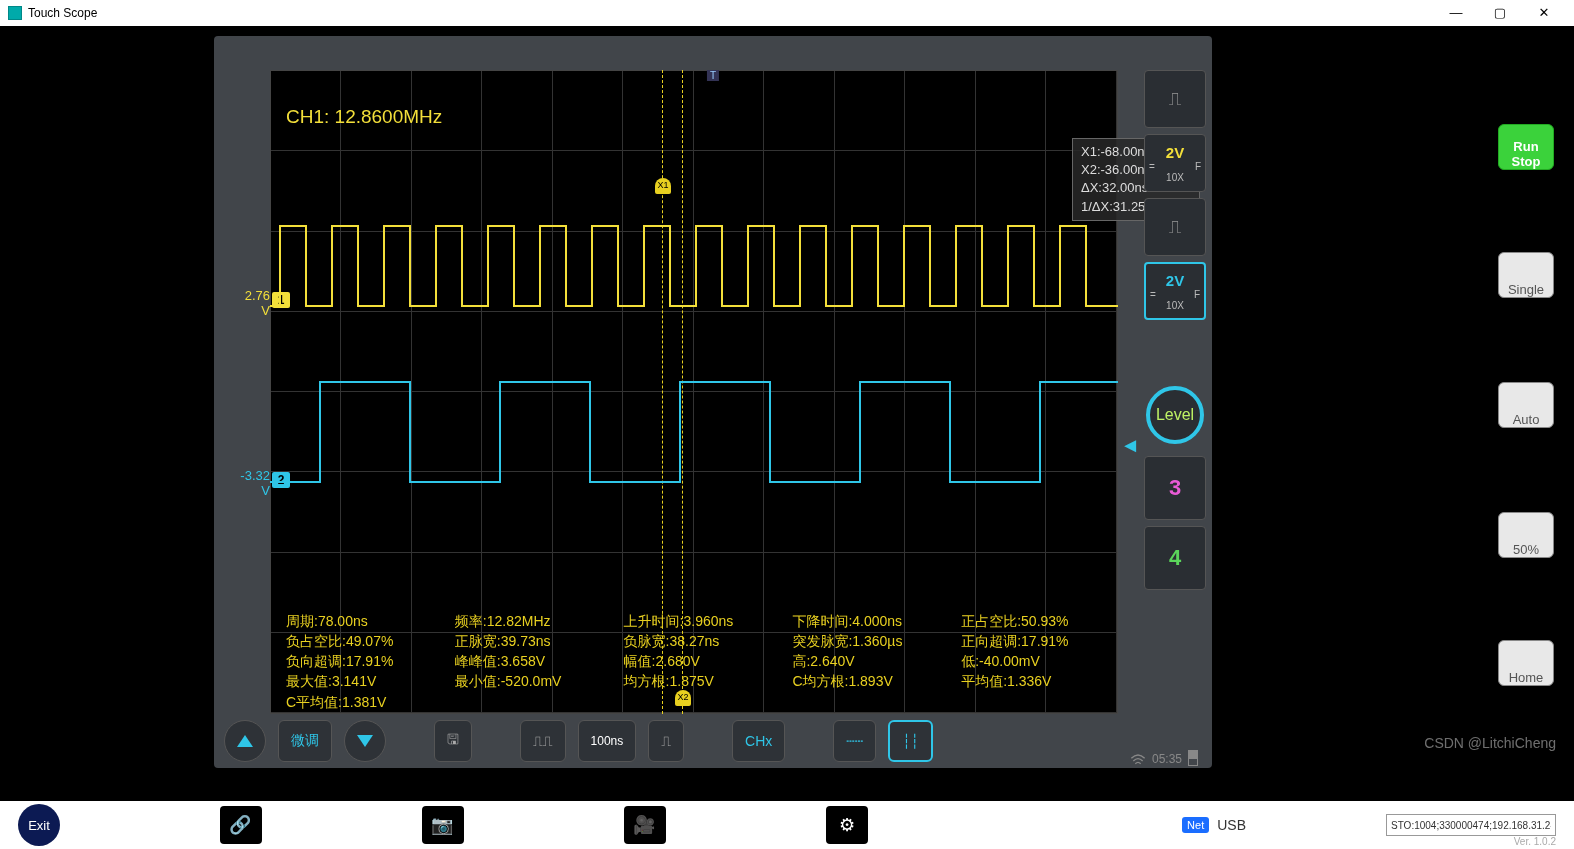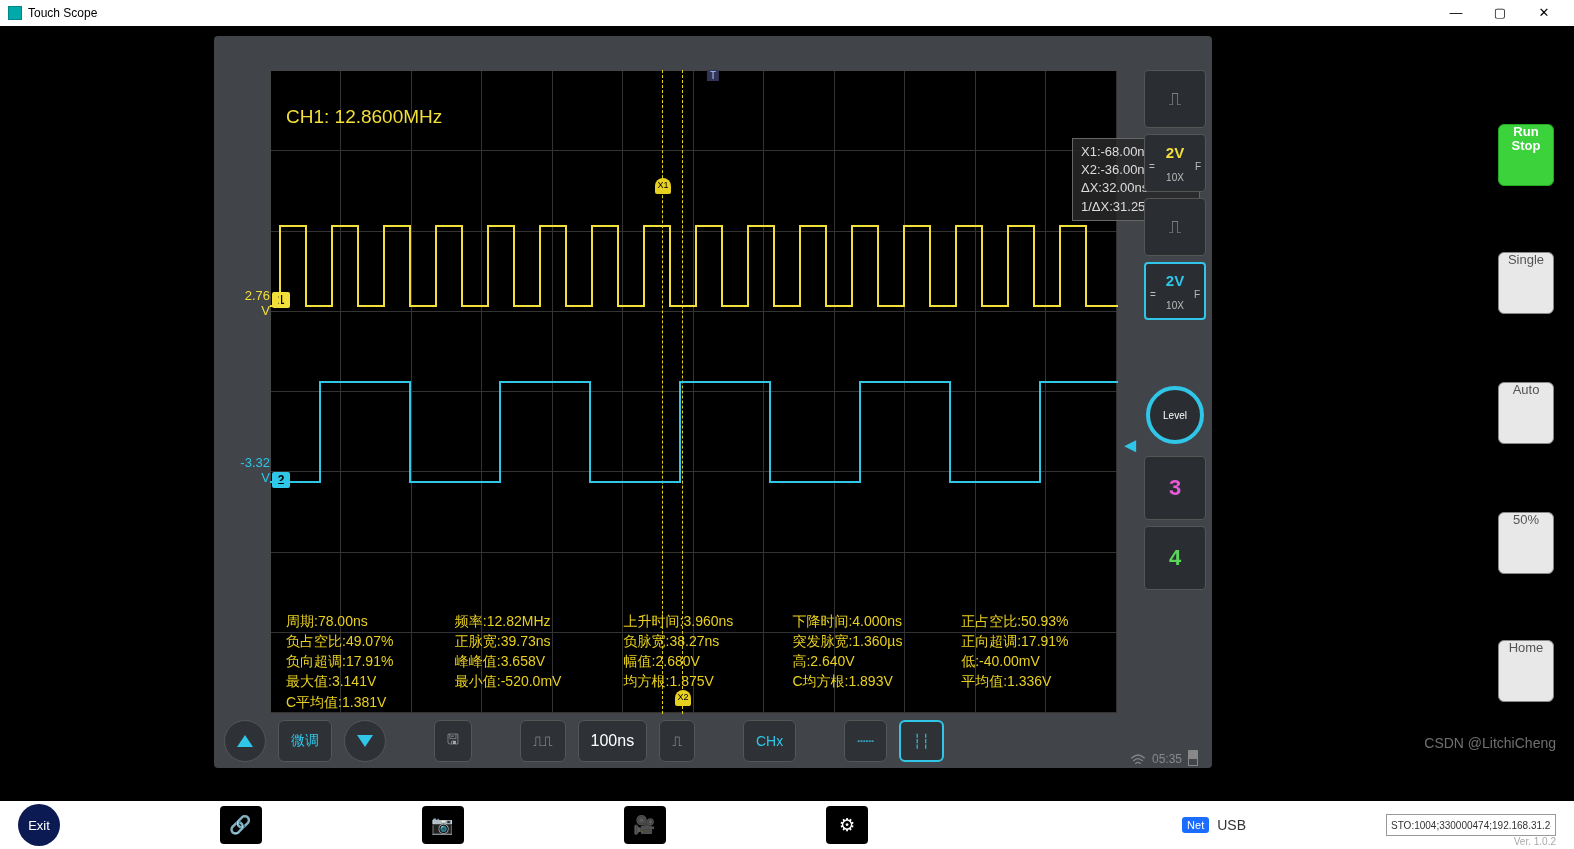--- a/index.html
+++ b/index.html
@@ -5,21 +5,21 @@
 * { margin:0; padding:0; box-sizing:border-box; font-family:Arial,'Microsoft YaHei',sans-serif; user-select:none; }
 body { width:1574px; height:849px; background:#fff; position:relative; overflow:hidden; }
 
 .titlebar { height:26px; background:#fff; display:flex; align-items:center; padding:0 8px; font-size:12px; color:#000; }
 .titlebar .ico { width:14px; height:14px; background:#0aa; margin-right:6px; border:1px solid #088; }
 .titlebar .spacer { flex:1; }
 .titlebar .wbtn { width:44px; height:26px; text-align:center; line-height:26px; font-size:13px; color:#000; }
 
 .stage { position:absolute; left:0; top:26px; right:0; bottom:48px; background:#000; }
 
-.side-btn { position:absolute; right:20px; width:56px; height:62px; background:#e8e8e8; border:1px solid #888; border-radius:6px; font-size:13px; color:#555; display:flex; align-items:flex-start; justify-content:center; text-align:center; line-height:1.1; }
+.side-btn { position:absolute; right:20px; width:56px; height:46px; background:#e8e8e8; border:1px solid #888; border-radius:6px; font-size:13px; color:#555; display:flex; align-items:flex-end; justify-content:center; text-align:center; line-height:1.1; }
 .side-btn.green { background:#3bd23b; color:#fff; border-color:#2a2; font-weight:bold; }
 
 .scope { position:absolute; left:214px; top:10px; width:998px; height:732px; background:#41454a; border-radius:4px; }
 
 .topbar { height:30px; display:flex; align-items:center; padding:0 4px; }
 .logo { font-size:22px; font-style:italic; font-weight:bold; color:#2fb8ea; margin-right:10px; margin-left:4px; }
 .run-lbl { font-size:17px; color:#66e066; margin-right:16px; }
 .mem-lbl,.rate-lbl { font-size:16px; color:#e8d020; margin-right:16px; }
 .top-spacer { flex:1; position:relative; }
 .time-box { position:absolute; left:50%; transform:translateX(-50%); top:-3px; width:160px; height:32px;border-radius:3px; text-align:center; }
@@ -54,38 +54,38 @@
 .tpos { position:absolute; left:50%; top:34px; transform:translateX(-50%); font-size:10px; color:#9cf; background:#335; padding:0 3px; }
 
 .rcol { position:absolute; right:6px; top:34px; width:62px; display:flex; flex-direction:column; gap:6px; }
 .chbox { height:58px; background:#2a2e33; border:1px solid #555; border-radius:4px; font-size:11px; color:#bbb; display:flex; flex-direction:column; align-items:center; justify-content:center; position:relative; }
 .chbox .pulse { font-size:18px; color:#999; }
 .chbox .vs { font-size:15px; font-weight:bold; }
 .chbox .sub { font-size:10px; display:flex; width:100%; padding:0 4px; justify-content:space-between; }
 .chbox.yellow .vs { color:#f3df3a; }
 .chbox.cyan .vs { color:#2fc6e8; }
 .chbox.active { border:2px solid #2fc6e8; }
-.chbox.lvl { height:58px; border:4px solid #2fc6e8; border-radius:50%; width:58px; margin:60px auto 6px; color:#ffffff; font-size:10px; }
+.chbox.lvl { height:58px; border:4px solid #2fc6e8; border-radius:50%; width:58px; margin:60px auto 6px; color:#bef264; font-size:16px; }
 .chbox.ch3,.chbox.ch4 { height:64px; font-size:22px; font-weight:bold; }
 .chbox.ch3 { color:#e85bd6; } .chbox.ch4 { color:#5bd65b; }
 .level-arrow { position:absolute; right:72px; top:398px; color:#2fc6e8; font-size:20px; }
 
 svg.wave { position:absolute; left:56px; width:848px; pointer-events:none; }
 
 .meas { position:absolute; left:72px; bottom:56px; right:100px; display:grid; grid-template-columns:repeat(5,1fr); gap:2px 18px; font-size:14px; color:#e8d020; line-height:1.45; }
 
 .btmbar { position:absolute; left:0; bottom:0; right:0; height:54px; display:flex; align-items:center; padding:0 10px; gap:12px; }
 .bb { height:42px; background:#2e3237; border:1px solid #555; border-radius:6px; display:flex; align-items:center; justify-content:center; color:#aaa; font-size:14px; padding:0 12px; }
 .bb.round { width:42px; border-radius:50%; padding:0; font-size:18px; }
 .bb.tri { color:#2fc6e8; }
 .bb .tri-up,.bb .tri-dn { width:0;height:0;border-left:8px solid transparent;border-right:8px solid transparent; }
 .tri-up { border-bottom:12px solid #2fc6e8; } .tri-dn { border-top:12px solid #2fc6e8; }
 .bb.active-cursor { border:2px solid #2fc6e8; color:#2fc6e8; }
 .bb.sep { width:12px; background:none; border:none; }
-.bb.time { color:#fff; font-size:16px; }
+.bb.time { color:#fff; font-size:12px; }
 .bb.chx { color:#2fc6e8; }
 .btmbar .flex { flex:1; }
 .clock { position:absolute; right:14px; bottom:2px; font-size:12px; color:#888; display:flex; align-items:flex-end; gap:6px; }
 .wifi { width:16px; }
 
 .winbar { position:absolute; left:0; right:0; bottom:0; height:48px; background:#fff; display:flex; align-items:center; padding:8px 18px; gap:40px; }
 .winbar .flex { flex:1; }
 .circ-btn { width:42px; height:42px; border-radius:50%; background:#0c1a53; display:flex; align-items:center; justify-content:center; color:#fff; font-size:13px; }
 .blk-btn { width:42px; height:38px; border-radius:4px; background:#000; display:flex; align-items:center; justify-content:center; color:#fff; font-size:18px; }
 .blk-btn.link { color:#ff3b3b; }
@@ -120,21 +120,21 @@
 
   <div class="scope">
 
     <div class="grid-area"></div>
     <span class="tpos">T</span>
 
     <div class="wave-lbl-ch1">CH1: 12.8600MHz</div>
 
     <div class="ch-ind yellow" style="top:252px"><span>2.76</span><span class="v">V</span></div>
     <span class="ch-tag yellow" style="top:256px">1</span>
-    <div class="ch-ind cyan" style="top:419px"><span>-3.32</span><span class="v">V</span></div>
+    <div class="ch-ind cyan" style="top:432px"><span>-3.32</span><span class="v">V</span></div>
     <span class="ch-tag cyan" style="top:436px">2</span>
 
     <div class="vcursor" style="left:448px">
         <div class="mark">X1</div>
       </div>
     <div class="vcursor x2" style="left:468px">
         <div class="mark">X2</div>
       </div>
 
     <div class="cursor-info">

